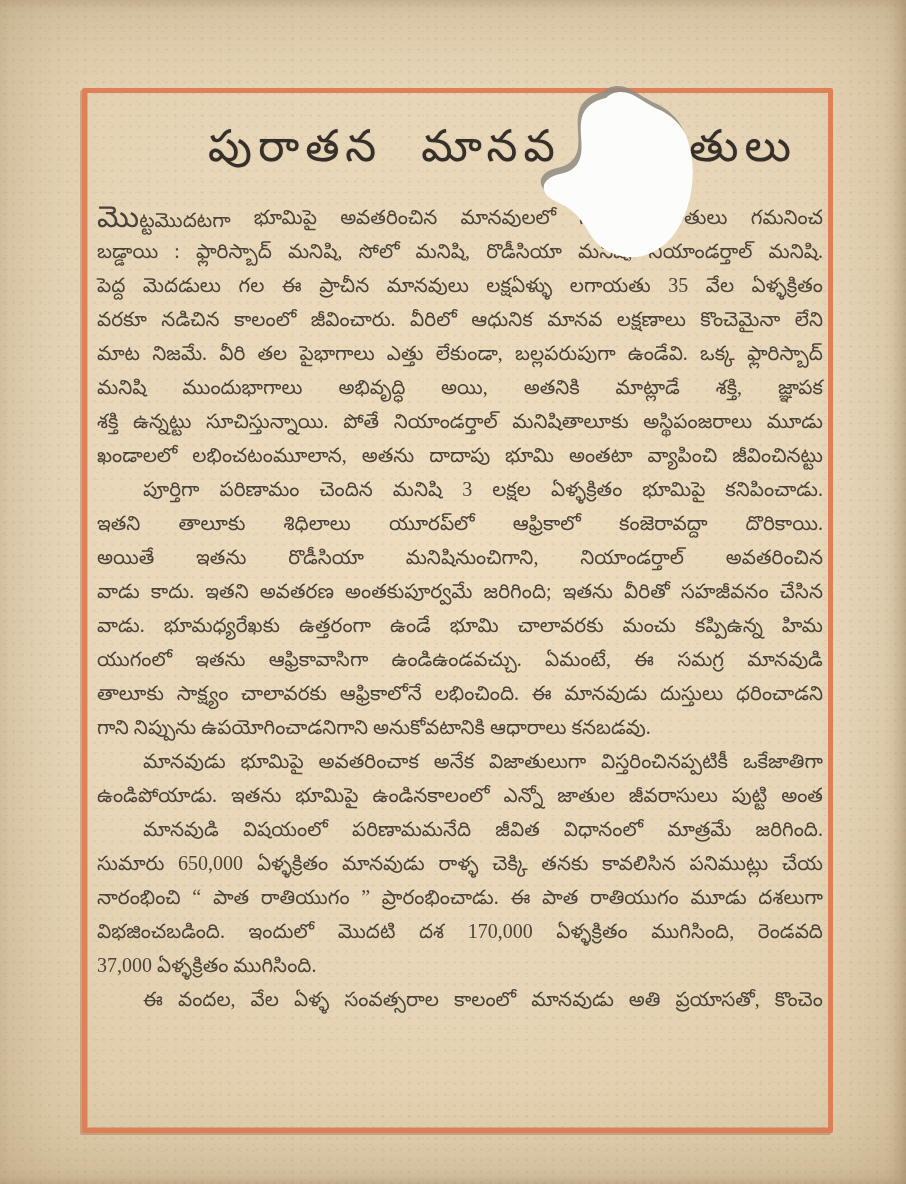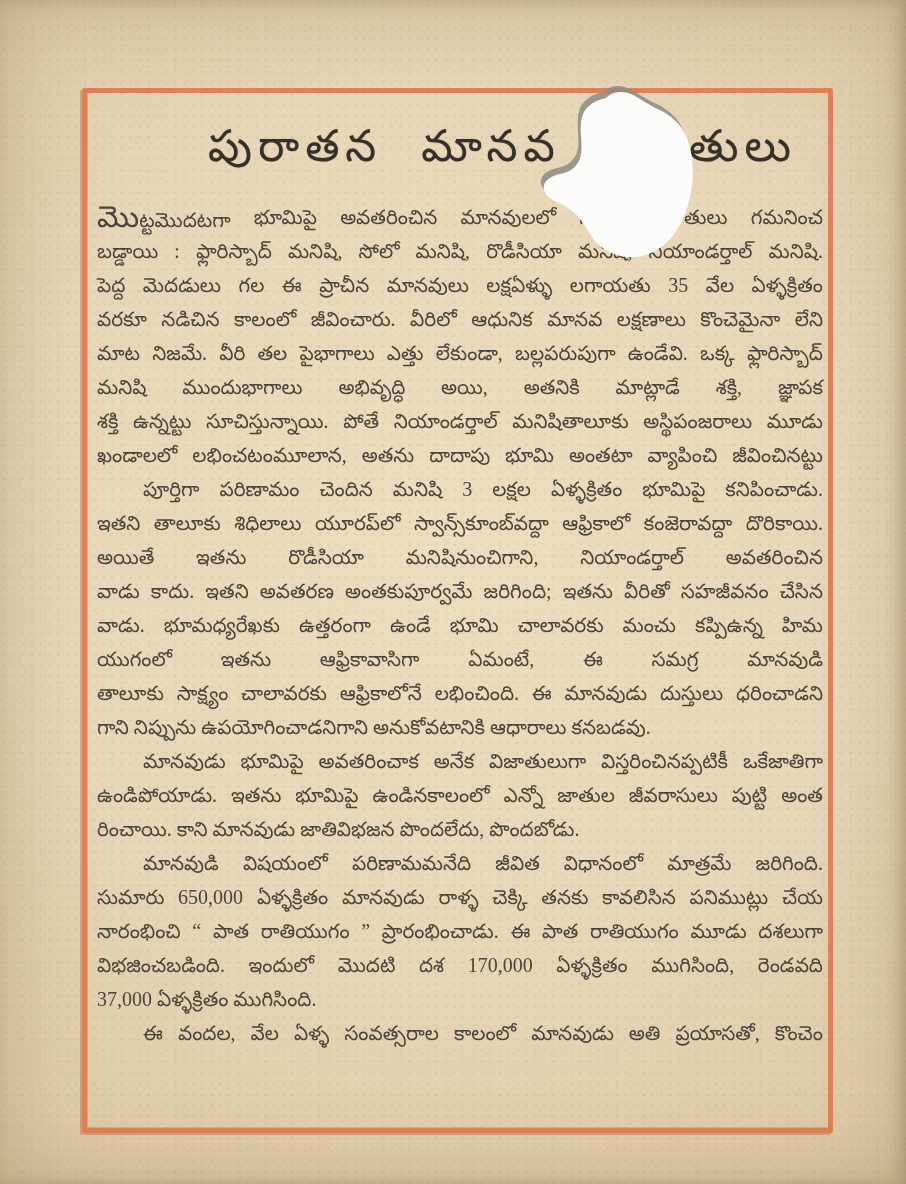--- a/index.html
+++ b/index.html
@@ -149,21 +149,20 @@
         <span>లక్షల</span>
         <span>ఏళ్ళక్రితం</span>
         <span>భూమిపై</span>
         <span>కనిపించాడు.</span>
       </div>
       <div class="line just">
         <span>ఇతని</span>
         <span>తాలూకు</span>
         <span>శిధిలాలు</span>
         <span>యూరప్‌లో</span>
-        <span>స్వాన్స్‌కూంబ్‌వద్దా</span>
         <span>ఆఫ్రికాలో</span>
         <span>కంజెరావద్దా</span>
         <span>దొరికాయి.</span>
       </div>
       <div class="line just">
         <span>అయితే</span>
         <span>ఇతను</span>
         <span>రొడీసియా</span>
         <span>మనిషినుంచిగాని,</span>
         <span>నియాండర్తాల్</span>
@@ -189,20 +188,21 @@
         <span>భూమి</span>
         <span>చాలావరకు</span>
         <span>మంచు</span>
         <span>కప్పిఉన్న</span>
         <span>హిమ</span>
       </div>
       <div class="line just">
         <span>యుగంలో</span>
         <span>ఇతను</span>
         <span>ఆఫ్రికావాసిగా</span>
+        <span>ఉండిఉండవచ్చు.</span>
         <span>ఏమంటే,</span>
         <span>ఈ</span>
         <span>సమగ్ర</span>
         <span>మానవుడి</span>
       </div>
       <div class="line just">
         <span>తాలూకు</span>
         <span>సాక్ష్యం</span>
         <span>చాలావరకు</span>
         <span>ఆఫ్రికాలోనే</span>
@@ -226,21 +226,20 @@
         <span>ఉండిపోయాడు.</span>
         <span>ఇతను</span>
         <span>భూమిపై</span>
         <span>ఉండినకాలంలో</span>
         <span>ఎన్నో</span>
         <span>జాతుల</span>
         <span>జీవరాసులు</span>
         <span>పుట్టి</span>
         <span>అంత</span>
       </div>
-      <div class="line">రించాయి. కాని మానవుడు జాతివిభజన పొందలేదు, పొందబోడు.</div>
       <div class="line indent just">
         <span>మానవుడి</span>
         <span>విషయంలో</span>
         <span>పరిణామమనేది</span>
         <span>జీవిత</span>
         <span>విధానంలో</span>
         <span>మాత్రమే</span>
         <span>జరిగింది.</span>
       </div>
       <div class="line just">

